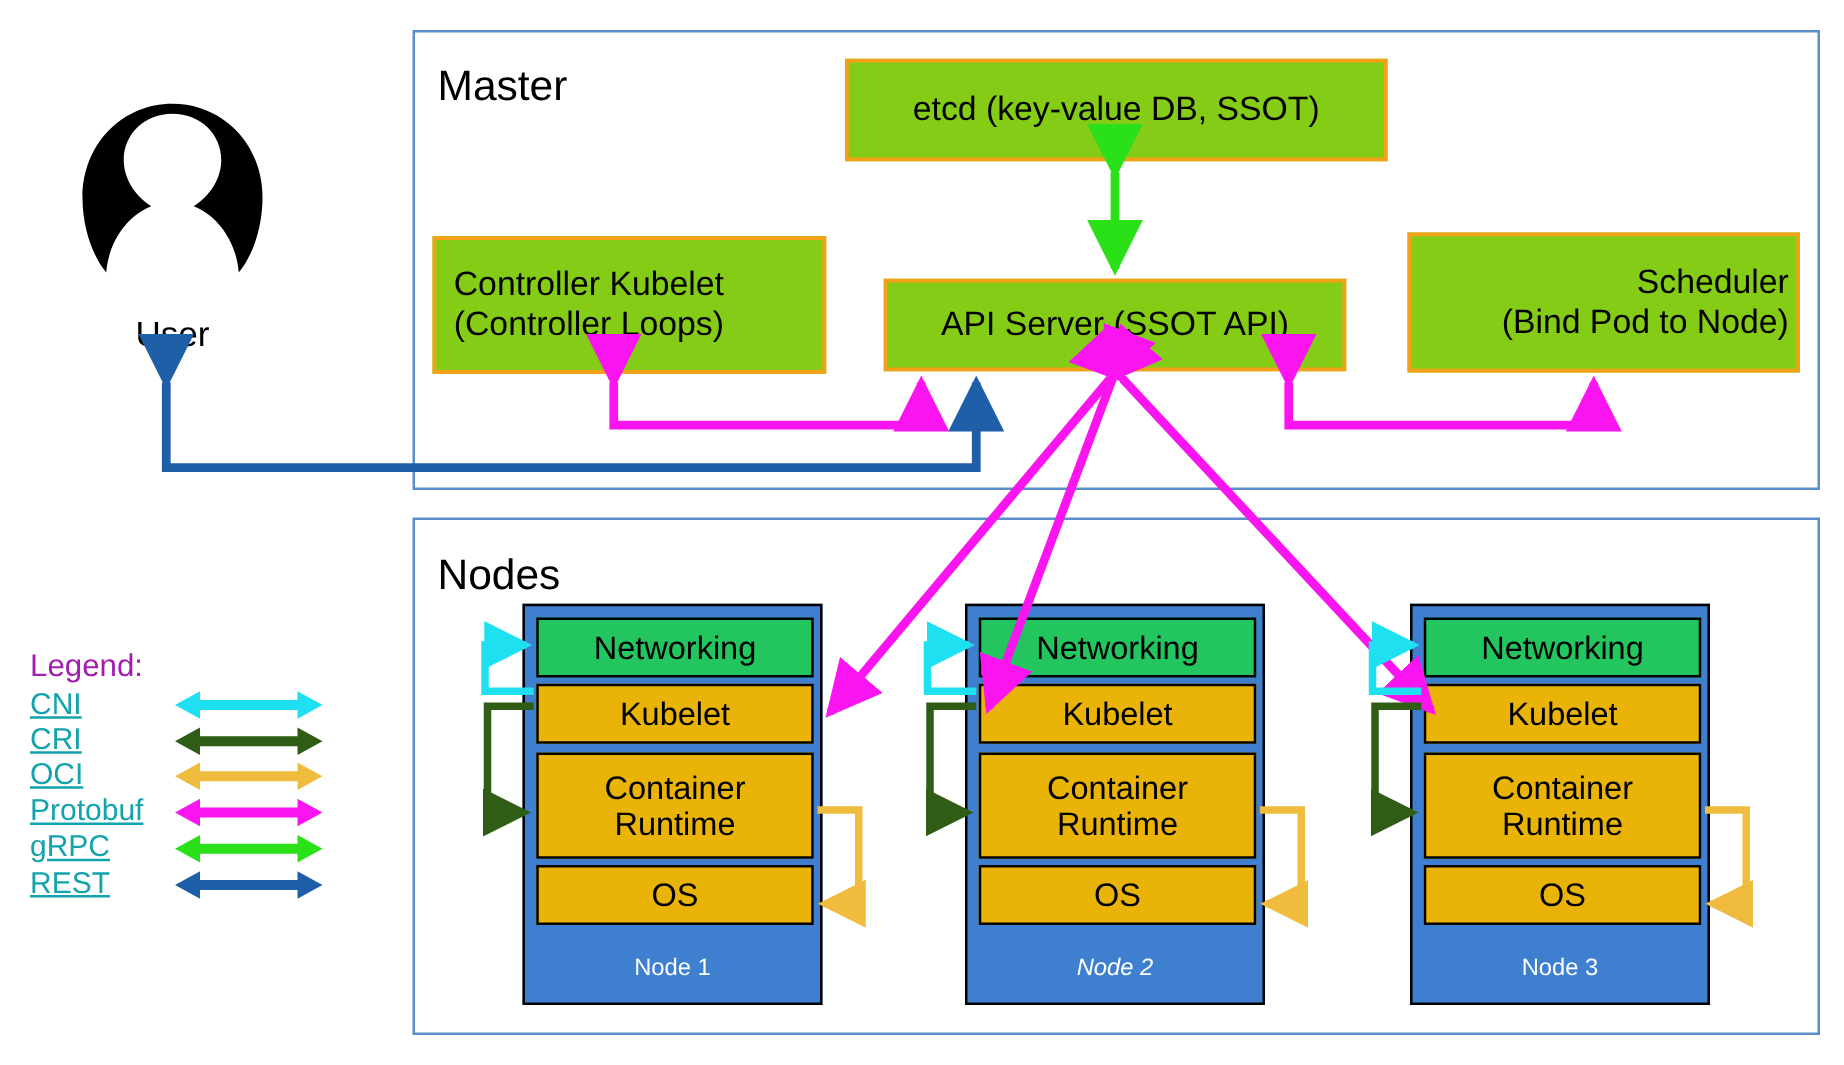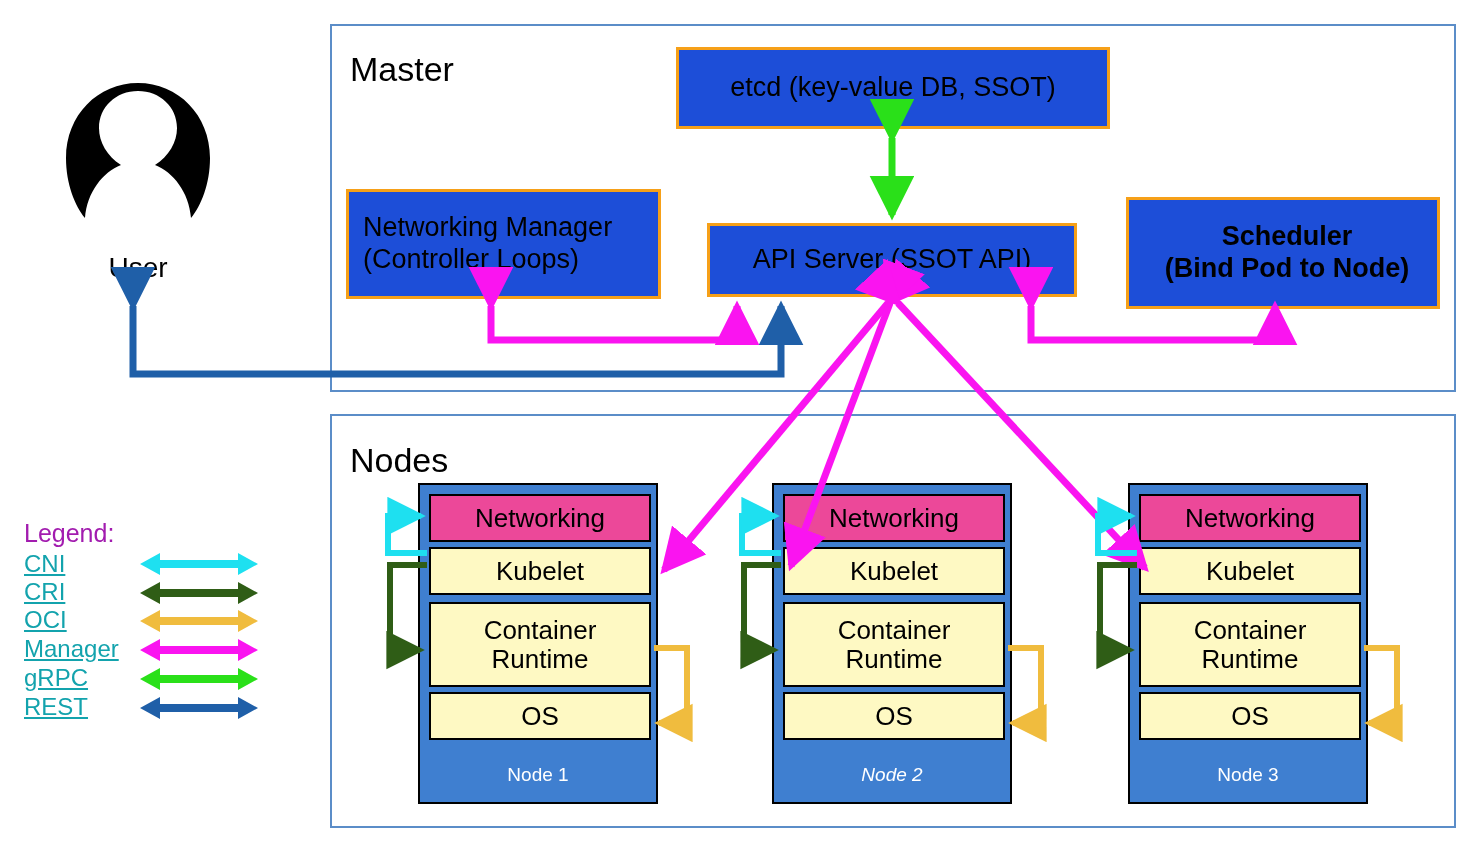--- a/index.html
+++ b/index.html
@@ -32,21 +32,21 @@
     font-size: 34px;
     color: #000000;
     line-height: 1;
     white-space: nowrap;
   }
 
   
   .mbox {
     position: absolute;
     border: 3px solid #f6a018;
-    background: #1d4ed8;
+    background: #84cc16;
     box-sizing: border-box;
     display: flex;
     align-items: center;
     justify-content: center;
     text-align: center;
     font-size: 27px;
     color: #000000;
     line-height: 1.18;
     padding: 2px 6px;
   }
@@ -69,31 +69,31 @@
   
   .node {
     position: absolute;
     background: #3f7fd0;
     border: 2px solid #000000;
     box-sizing: border-box;
   }
   .node-sub {
     position: absolute;
     border: 2px solid #000000;
-    background: #fef9c3;
+    background: #eab308;
     box-sizing: border-box;
     display: flex;
     align-items: center;
     justify-content: center;
     text-align: center;
     font-size: 26px;
     color: #000000;
     line-height: 1.1;
   }
-  .node-sub.networking { background: #ec4899; }
+  .node-sub.networking { background: #22c55e; }
   .node-name {
     position: absolute;
     color: #ffffff;
     font-size: 19px;
     text-align: center;
     width: 100%;
     left: 0;
     white-space: nowrap;
   }
 
@@ -127,29 +127,29 @@
 <div id="canvas">
 
   <div class="group-box" style="left:330px; top:24px; width:1126px; height:368px;"></div>
   <div class="group-title" style="left:350px; top:52px;">Master</div>
 
   <div class="mbox" style="left:676px; top:47px; width:434px; height:82px;">
     <span>etcd (key-value DB, SSOT)</span>
   </div>
 
   <div class="mbox left-al" style="left:346px; top:189px; width:315px; height:110px; flex-direction:column; align-items:flex-start; justify-content:center;">
-    <span>Networking Manager</span>
+    <span>Controller Kubelet</span>
     <span>(Controller Loops)</span>
   </div>
 
   <div class="mbox" style="left:707px; top:223px; width:370px; height:74px;">
     <span>API Server (SSOT API)</span>
   </div>
 
-  <div class="mbox left-al" style="left:1126px; top:197px; width:314px; height:112px; flex-direction:column; align-items:center; justify-content:center;font-weight:bold;">
+  <div class="mbox left-al" style="left:1126px; top:186px; width:314px; height:112px; flex-direction:column; align-items:flex-end; justify-content:center;">
     <span>Scheduler</span>
     <span>(Bind Pod to Node)</span>
   </div>
 
   <div class="group-box" style="left:330px; top:414px; width:1126px; height:414px;"></div>
   <div class="group-title" style="left:350px; top:443px;">Nodes</div>
 
   <div class="node" style="left:418px; top:483px; width:240px; height:321px;">
     <div class="node-sub networking" style="left:9px; top:9px; width:222px; height:48px;">
       <span>Networking</span>
@@ -209,21 +209,21 @@
              C 110 92, 126 112, 128 138
              C 138 126, 147 104, 147 78 C 147 35, 115 3, 75 3 Z" fill="#000000"></path>
   </svg>
   <div class="user-label" style="left:63px; top:252px; width:150px;">User</div>
 
   <div class="legend-title" style="left:24px; top:519px;">Legend:</div>
 
   <div class="legend-link" style="left:24px; top:550px;">CNI</div>
   <div class="legend-link" style="left:24px; top:578px;">CRI</div>
   <div class="legend-link" style="left:24px; top:606px;">OCI</div>
-  <div class="legend-link" style="left:24px; top:635px;">Manager</div>
+  <div class="legend-link" style="left:24px; top:635px;">Protobuf</div>
   <div class="legend-link" style="left:24px; top:664px;">gRPC</div>
   <div class="legend-link" style="left:24px; top:693px;">REST</div>
 
   <svg class="legend-arrow" style="left:138px; top:551px;" width="122" height="26" viewBox="0 0 122 26">
     <path d="M2 13 L22 2 L22 9 L100 9 L100 2 L120 13 L100 24 L100 17 L22 17 L22 24 Z" fill="#1ee0f0"></path>
   </svg>
   <svg class="legend-arrow" style="left:138px; top:580px;" width="122" height="26" viewBox="0 0 122 26">
     <path d="M2 13 L22 2 L22 9 L100 9 L100 2 L120 13 L100 24 L100 17 L22 17 L22 24 Z" fill="#2f5d16"></path>
   </svg>
   <svg class="legend-arrow" style="left:138px; top:608px;" width="122" height="26" viewBox="0 0 122 26">

